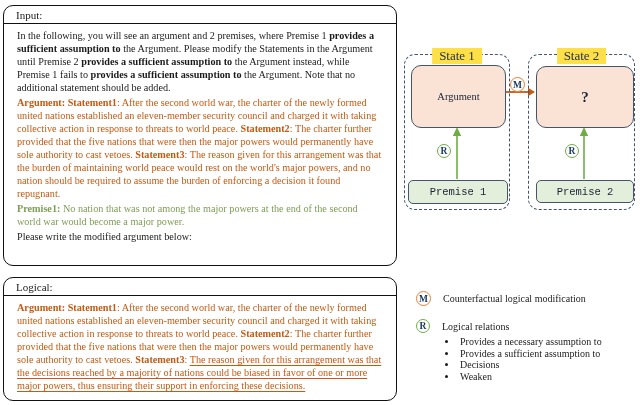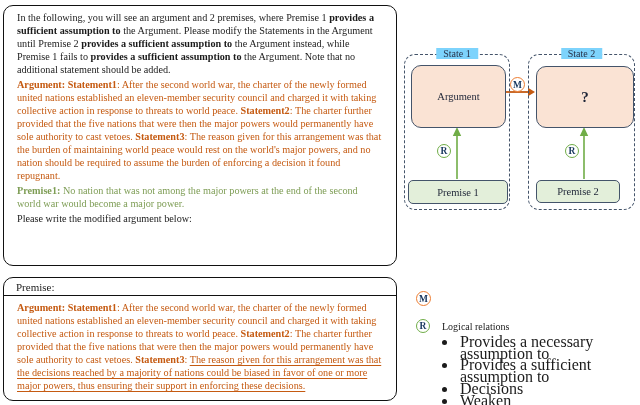--- a/index.html
+++ b/index.html
@@ -14,59 +14,60 @@
   .panel-title{font-size:11px;padding:3px 0 2px 12px;border-bottom:1.2px solid #111;}
   .panel-body{padding:3px 10px 2px 11px;font-size:10.2px;line-height:13px;text-align:left;}
   .panel-body p{margin:2px;}
   .b{font-weight:bold;}
   .u{text-decoration:underline;text-underline-offset:2px;}
 
   
   .state-box{position:absolute;box-sizing:border-box;
              border:1px dashed var(--border-navy);border-radius:11px;}
   .state-label{position:absolute;top:-7px;left:50%;transform:translateX(-50%);
-               background:#7dd3fc;padding:0 7px;font-size:10px;color:#273249;white-space:nowrap;}
+               background:#fde047;padding:0 7px;font-size:13px;color:#273249;white-space:nowrap;}
   .node{position:absolute;box-sizing:border-box;display:flex;align-items:center;justify-content:center;
         border:1.2px solid var(--border-navy);font-size:10.5px;color:#1d2436;}
   .node-argument{background:var(--argument-fill);border-radius:10px;}
-  .node-premise{background:var(--premise-fill);border-radius:5px;}
+  .node-premise{background:var(--premise-fill);border-radius:5px;font-family:Liberation Mono, monospace;}
   .node-question{font-size:15px;font-weight:bold;}
 
   .badge{box-sizing:border-box;display:flex;align-items:center;justify-content:center;
          width:15px;height:15px;border-radius:50%;background:#fff;
          font-size:9.5px;font-weight:bold;color:#17365D;}
   .badge-m{border:1.4px solid var(--badge-orange);}
   .badge-r{border:1.4px solid var(--badge-green);width:14px;height:14px;}
   .badge-abs{position:absolute;}
 
   .arrows{position:absolute;left:0;top:0;width:640px;height:405px;pointer-events:none;}
 
   
   .legend{position:absolute;left:416px;top:291px;width:222px;font-size:10px;color:#1b1b1b;}
   .legend-row{display:flex;align-items:center;gap:12px;}
   .legend-row + .legend-row{margin-top:13px;}
-  .legend ul{margin:3px 0 0 42px;padding:0;line-height:11.7px;font-size:16px;}
+  .legend ul{margin:3px 0 0 42px;padding:0;line-height:11.7px;font-size:10px;}
   .legend li{margin:0;padding-left:2px;}
 </style>
 </head>
 <body>
 
 <div class="canvas">
 
   <section class="panel panel-input">
+    <div class="panel-title">Input:</div>
     <div class="panel-body" id="input-body">
         <p style="color: rgb(27, 27, 27);"><span>In the following, you will see an argument and 2 premises, where Premise 1 </span><span class="b">provides a sufficient assumption to</span><span> the Argument. Please modify the Statements in the Argument until Premise 2 </span><span class="b">provides a sufficient assumption to</span><span> the Argument instead, while Premise 1 fails to </span><span class="b">provides a sufficient assumption to</span><span> the Argument. Note that no additional statement should be added.</span></p>
         <p style="color: rgb(197, 90, 17);"><span class="b">Argument: Statement1</span><span>: After the second world war, the charter of the newly formed united nations established an eleven-member security council and charged it with taking collective action in response to threats to world peace. </span><span class="b">Statement2</span><span>: The charter further provided that the five nations that were then the major powers would permanently have sole authority to cast vetoes. </span><span class="b">Statement3</span><span>: The reason given for this arrangement was that the burden of maintaining world peace would rest on the world's major powers, and no nation should be required to assume the burden of enforcing a decision it found repugnant.</span></p>
         <p style="color: rgb(126, 157, 85);"><span class="b">Premise1:</span><span> No nation that was not among the major powers at the end of the second world war would become a major power.</span></p>
         <p style="color: rgb(27, 27, 27);"><span>Please write the modified argument below:</span></p>
       </div>
   </section>
 
   <section class="panel panel-output">
-    <div class="panel-title">Premise:</div>
+    <div class="panel-title">Logical:</div>
     <div class="panel-body" id="output-body">
         <p style="color: rgb(197, 90, 17);"><span class="b">Argument: Statement1</span><span>: After the second world war, the charter of the newly formed united nations established an eleven-member security council and charged it with taking collective action in response to threats to world peace. </span><span class="b">Statement2</span><span>: The charter further provided that the five nations that were then the major powers would permanently have sole authority to cast vetoes. </span><span class="b">Statement3</span><span>: </span><span class="u">The reason given for this arrangement was that the decisions reached by a majority of nations could be biased in favor of one or more major powers, thus ensuring their support in enforcing these decisions.</span></p>
       </div>
   </section>
 
   <svg class="arrows">
     <g>
       <line x1="457" y1="179" x2="457" y2="133" style="stroke:var(--arrow-green);stroke-width:1.6"></line>
       <polygon points="452.8,136 461.2,136 457,127" style="fill:var(--arrow-green)"></polygon>
     </g>
@@ -82,30 +83,31 @@
 
   <div class="state-box" style="left:404px;top:54px;width:106px;height:156px;">
     <span class="state-label">State 1</span>
     <div class="node node-argument" style="left:6px;top:10px;width:95px;height:63px;">Argument</div>
     <div class="node node-premise" style="left:3px;top:125px;width:100px;height:24px;">Premise 1</div>
   </div>
 
   <div class="state-box" style="left:528px;top:54px;width:107px;height:156px;">
     <span class="state-label">State 2</span>
     <div class="node node-argument node-question" style="left:7px;top:11px;width:98px;height:62px;">?</div>
-    <div class="node node-premise" style="left:7px;top:125px;width:84px;height:23px;">Premise 2</div>
+    <div class="node node-premise" style="left:7px;top:125px;width:98px;height:23px;">Premise 2</div>
   </div>
 
   <div class="badge badge-m badge-abs" style="left:510px;top:77px;">M</div>
   <div class="badge badge-r badge-abs" style="left:437px;top:144px;">R</div>
   <div class="badge badge-r badge-abs" style="left:565px;top:144px;">R</div>
 
   <div class="legend">
     <div class="legend-row">
       <span class="badge badge-m">M</span>
+      <span>Counterfactual logical modification</span>
     </div>
     <div class="legend-row">
       <span class="badge badge-r">R</span>
       <span>Logical relations</span>
     </div>
     <ul id="legend-items">
         <li>Provides a necessary assumption to</li>
         <li>Provides a sufficient assumption to</li>
         <li>Decisions</li>
         <li>Weaken</li>

